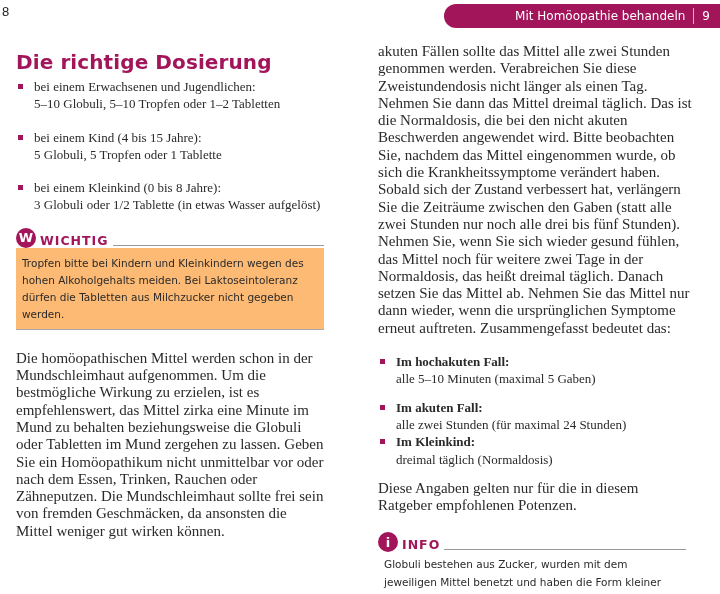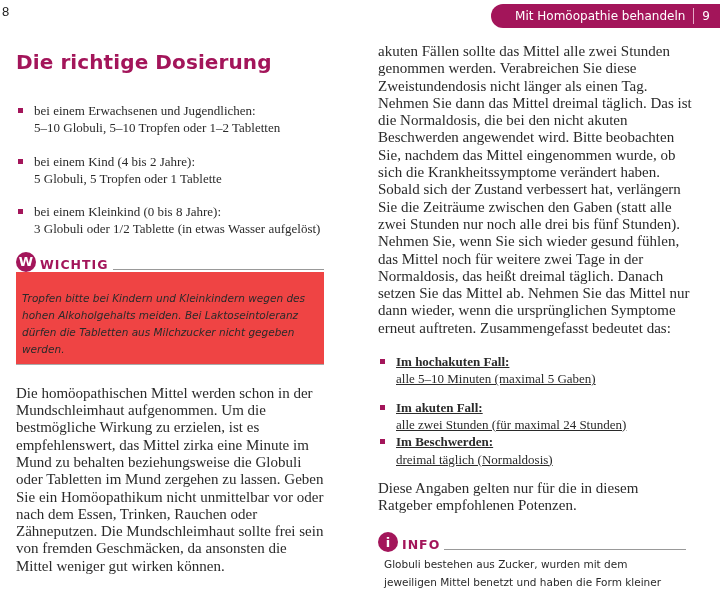--- a/index.html
+++ b/index.html
@@ -1,59 +1,59 @@
 <!DOCTYPE html>
 <html><head>
 <meta charset="utf-8">
 <style>
   html, body { margin:0; padding:0; background:#ffffff; }
   body { width:720px; height:594px; position:relative; overflow:hidden; font-family:"Liberation Serif", serif; color:#2a2a2a; }
   .page-num-left { position:absolute; left:2px; top:4px; font-family:"Liberation Sans", sans-serif; font-size:13px; color:#222; }
-  .header-band { position:absolute; right:0; top:4px; height:24px; width:229px; background:#a3155a; border-radius:12px 0 0 12px; display:flex; align-items:center; justify-content:flex-end; color:#fff; font-family:"DejaVu Sans", sans-serif; font-size:12px; }
+  .header-band { position:absolute; right:0; top:4px; height:24px; width:276px; background:#a3155a; border-radius:12px 0 0 12px; display:flex; align-items:center; justify-content:flex-end; color:#fff; font-family:"DejaVu Sans", sans-serif; font-size:12px; }
   .header-band .title { padding-right:8px; }
   .header-band .sep { width:1px; height:16px; background:#e6a9c6; }
   .header-band .num { padding:0 10px 0 8px; }
   .col { position:absolute; top:0; }
   .left { left:16px; width:310px; }
   .right { left:378px; width:318px; }
   h2 { font-family:"DejaVu Sans", sans-serif; color:#a3155a; font-weight:bold; font-size:20px; margin:0; letter-spacing:0.1px; }
   p { margin:0; font-size:15px; line-height:17.3px; }
   ul.bullets { list-style:none; margin:0; padding:0; }
   ul.bullets li { position:relative; padding-left:18px; font-size:13px; line-height:17.3px; }
   ul.bullets li .sq { position:absolute; left:2px; top:6px; width:5px; height:5px; background:#a3155a; }
   ul.bullets li b { font-weight:bold; }
   .box-title { display:flex; align-items:flex-end; font-family:"DejaVu Sans", sans-serif; font-weight:bold; color:#a3155a; font-size:12.5px; letter-spacing:1px; }
   .box-title .icon { width:20px; height:20px; border-radius:50%; background:#a3155a; color:#fff; display:flex; align-items:center; justify-content:center; font-size:13px; font-weight:bold; margin-right:4px; letter-spacing:0; }
   .box-title .rule { flex:1; border-bottom:1px solid #999; margin-left:4px; margin-bottom:2px; }
-  .wichtig-box { background:#ef4444; border-bottom:1px solid #aaa; padding:18px 6px 6px 6px; font-family:"DejaVu Sans", sans-serif; font-size:10.5px; line-height:17px; color:#2a2a2a;font-style:italic; }
+  .wichtig-box { background:#fdba74; border-bottom:1px solid #aaa; padding:7px 6px 6px 6px; font-family:"DejaVu Sans", sans-serif; font-size:10.5px; line-height:17px; color:#2a2a2a; }
   .info-box { padding:4px 6px 6px 6px; border-bottom:1px solid #aaa; font-family:"DejaVu Sans", sans-serif; font-size:10.5px; line-height:17.3px; color:#2a2a2a; }
 </style>
 </head>
 <body>
 
 <div class="page-num-left">8</div>
 
 <div class="header-band">
   <span class="title">Mit Homöopathie behandeln</span>
   <span class="sep"></span>
   <span class="num">9</span>
 </div>
 
 <div class="col left">
   <h2 style="margin-top:50px;">Die richtige Dosierung</h2>
 
-  <ul class="bullets" style="margin-top:28px;">
+  <ul class="bullets" style="margin-top:4px;">
     <li style="margin-bottom:16px;">
       <span class="sq"></span>
       <span>bei einem Erwachsenen und Jugendlichen:</span><br>
       <span>5–10 Globuli, 5–10 Tropfen oder 1–2 Tabletten</span>
     </li>
     <li style="margin-bottom:16px;">
       <span class="sq"></span>
-      <span>bei einem Kind (4 bis 2 Jahre):</span><br>
+      <span>bei einem Kind (4 bis 15 Jahre):</span><br>
       <span>5 Globuli, 5 Tropfen oder 1 Tablette</span>
     </li>
     <li>
       <span class="sq"></span>
       <span>bei einem Kleinkind (0 bis 8 Jahre):</span><br>
       <span>3 Globuli oder 1/2 Tablette (in etwas Wasser aufgelöst)</span>
     </li>
   </ul>
 
   <div style="margin-top:14px; width:308px;">
@@ -65,34 +65,34 @@
     <div class="wichtig-box">Tropfen bitte bei Kindern und Kleinkindern wegen des hohen Alkoholgehalts meiden. Bei Laktoseintoleranz dürfen die Tabletten aus Milchzucker nicht gegeben werden.</div>
   </div>
 
   <p style="margin-top:20px;">Die homöopathischen Mittel werden schon in der Mundschleimhaut aufgenommen. Um die bestmögliche Wirkung zu erzielen, ist es empfehlenswert, das Mittel zirka eine Minute im Mund zu behalten beziehungsweise die Globuli oder Tabletten im Mund zergehen zu lassen. Geben Sie ein Homöopathikum nicht unmittelbar vor oder nach dem Essen, Trinken, Rauchen oder Zähneputzen. Die Mundschleimhaut sollte frei sein von fremden Geschmäcken, da ansonsten die Mittel weniger gut wirken können.</p>
 
 </div>
 
 <div class="col right">
   <p style="margin-top:43px;">akuten Fällen sollte das Mittel alle zwei Stunden genommen werden. Verabreichen Sie diese Zweistundendosis nicht länger als einen Tag. Nehmen Sie dann das Mittel dreimal täglich. Das ist die Normaldosis, die bei den nicht akuten Beschwerden angewendet wird. Bitte beobachten Sie, nachdem das Mittel eingenommen wurde, ob sich die Krankheitssymptome verändert haben. Sobald sich der Zustand verbessert hat, verlängern Sie die Zeiträume zwischen den Gaben (statt alle zwei Stunden nur noch alle drei bis fünf Stunden). Nehmen Sie, wenn Sie sich wieder gesund fühlen, das Mittel noch für weitere zwei Tage in der Normaldosis, das heißt dreimal täglich. Danach setzen Sie das Mittel ab. Nehmen Sie das Mittel nur dann wieder, wenn die ursprünglichen Symptome erneut auftreten. Zusammengefasst bedeutet das:</p>
 
-  <ul class="bullets" style="margin-top:16px;text-decoration:underline;">
+  <ul class="bullets" style="margin-top:16px;">
     <li style="margin-bottom:11px;">
       <span class="sq"></span>
       <b>Im hochakuten Fall:</b><br>
       <span>alle 5–10 Minuten (maximal 5 Gaben)</span>
     </li>
     <li style="">
       <span class="sq"></span>
       <b>Im akuten Fall:</b><br>
       <span>alle zwei Stunden (für maximal 24 Stunden)</span>
     </li>
     <li>
       <span class="sq"></span>
-      <b>Im Beschwerden:</b><br>
+      <b>Im Kleinkind:</b><br>
       <span>dreimal täglich (Normaldosis)</span>
     </li>
   </ul>
 
   <p style="margin-top:12px;">Diese Angaben gelten nur für die in diesem Ratgeber empfohlenen Potenzen.</p>
 
   <div style="margin-top:18px; width:308px;">
     <div class="box-title">
       <span class="icon">i</span>
       <span>INFO</span>

